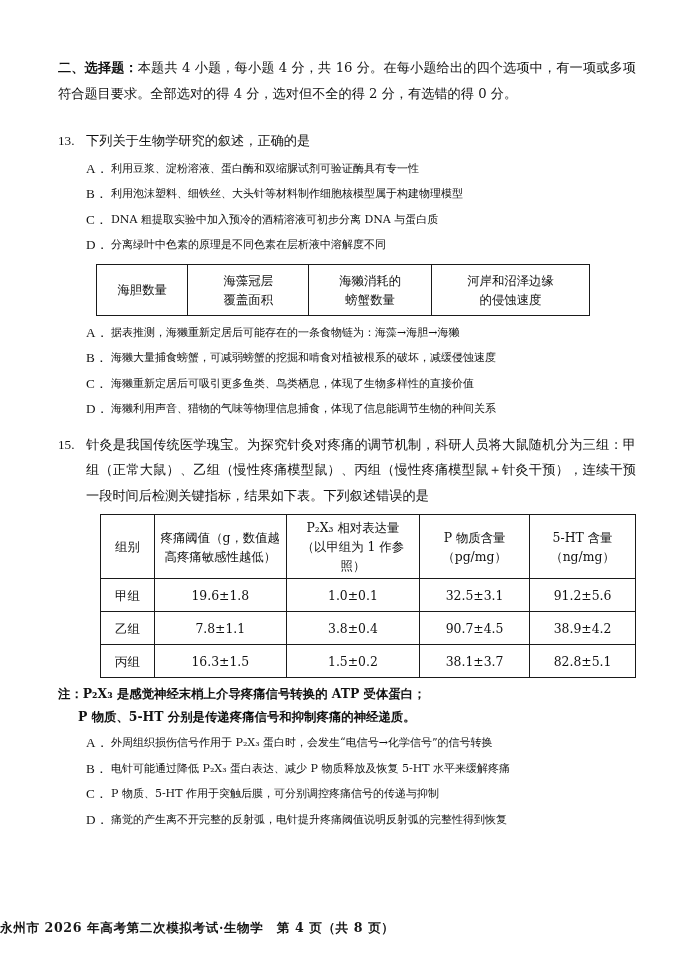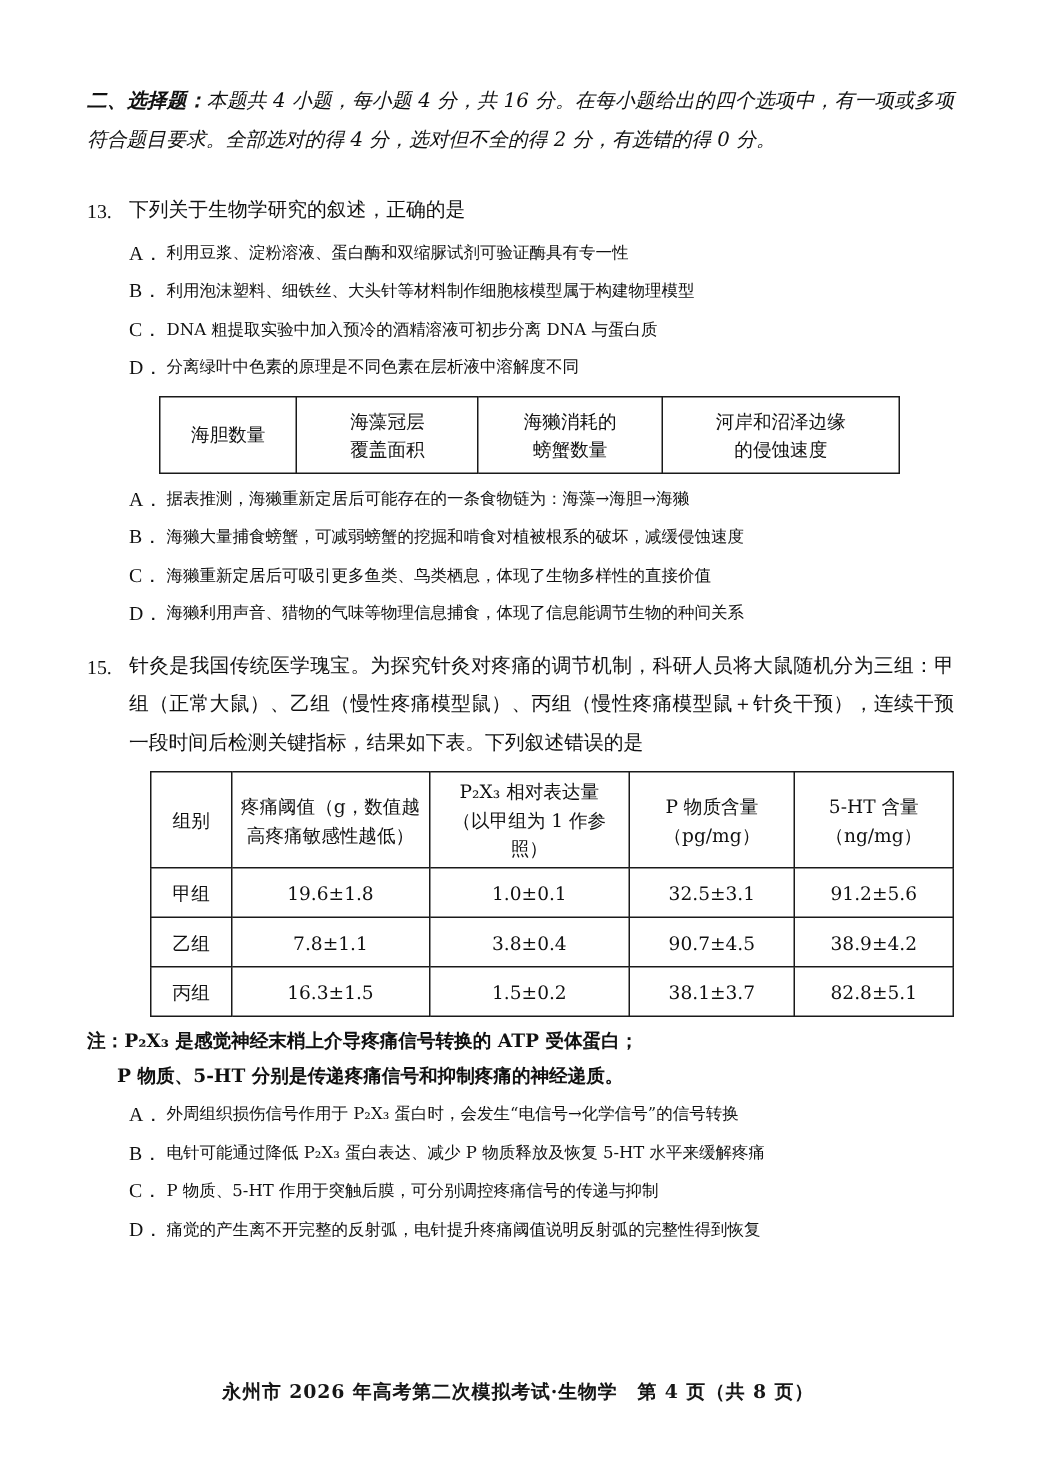--- a/index.html
+++ b/index.html
@@ -34,21 +34,20 @@
     text-align: justify;
     text-justify: inter-ideograph;
     margin: 0;
   }
   .bold { font-weight: bold; }
 
   
   .section-head {
     display: block;
     margin-bottom: 22px;
-    font-style: italic;
   }
   .section-head .lead {
     font-weight: bold;
   }
   .section-head .body-text {
     font-weight: normal;
   }
 
   
   .question {
@@ -108,21 +107,21 @@
     border: 1px solid #1a1a1a;
     text-align: center;
     vertical-align: middle;
     padding: 3px 4px;
   }
   table.exam td.hd {
     padding: 3px 4px;
   }
 
   
-  .tbl1-wrap { margin-left: 48px; justify-content: flex-start; }
+  .tbl1-wrap { margin-left: 38px; justify-content: flex-start; }
   table.t1 { width: 494px; }
   table.t1 td.c1 { width: 88px; }
   table.t1 td.c2 { width: 120px; }
   table.t1 td.c3 { width: 122px; }
   table.t1 td.c4 { width: 160px; }
   table.t1 tr.hdr td { height: 44px; }
   table.t1 tr.data td { height: 26px; }
 
   
   .tbl2-wrap { margin-left: 3px; justify-content: flex-start; padding-left: 39px; }
@@ -147,21 +146,20 @@
   }
   .note .n-line { display: block; }
   .note .n-line.second { padding-left: 20px; }
 
   
   .footer {
     position: absolute;
     left: 0;
     right: 0;
     top: 920px;
-    text-align: center;
     font-size: 12.6px;
     font-family: "DejaVu Serif", "Liberation Serif", serif;
     font-weight: bold;
     letter-spacing: 0.6px;
     color: #161616;
   }
 </style>
 </head>
 <body>
 

